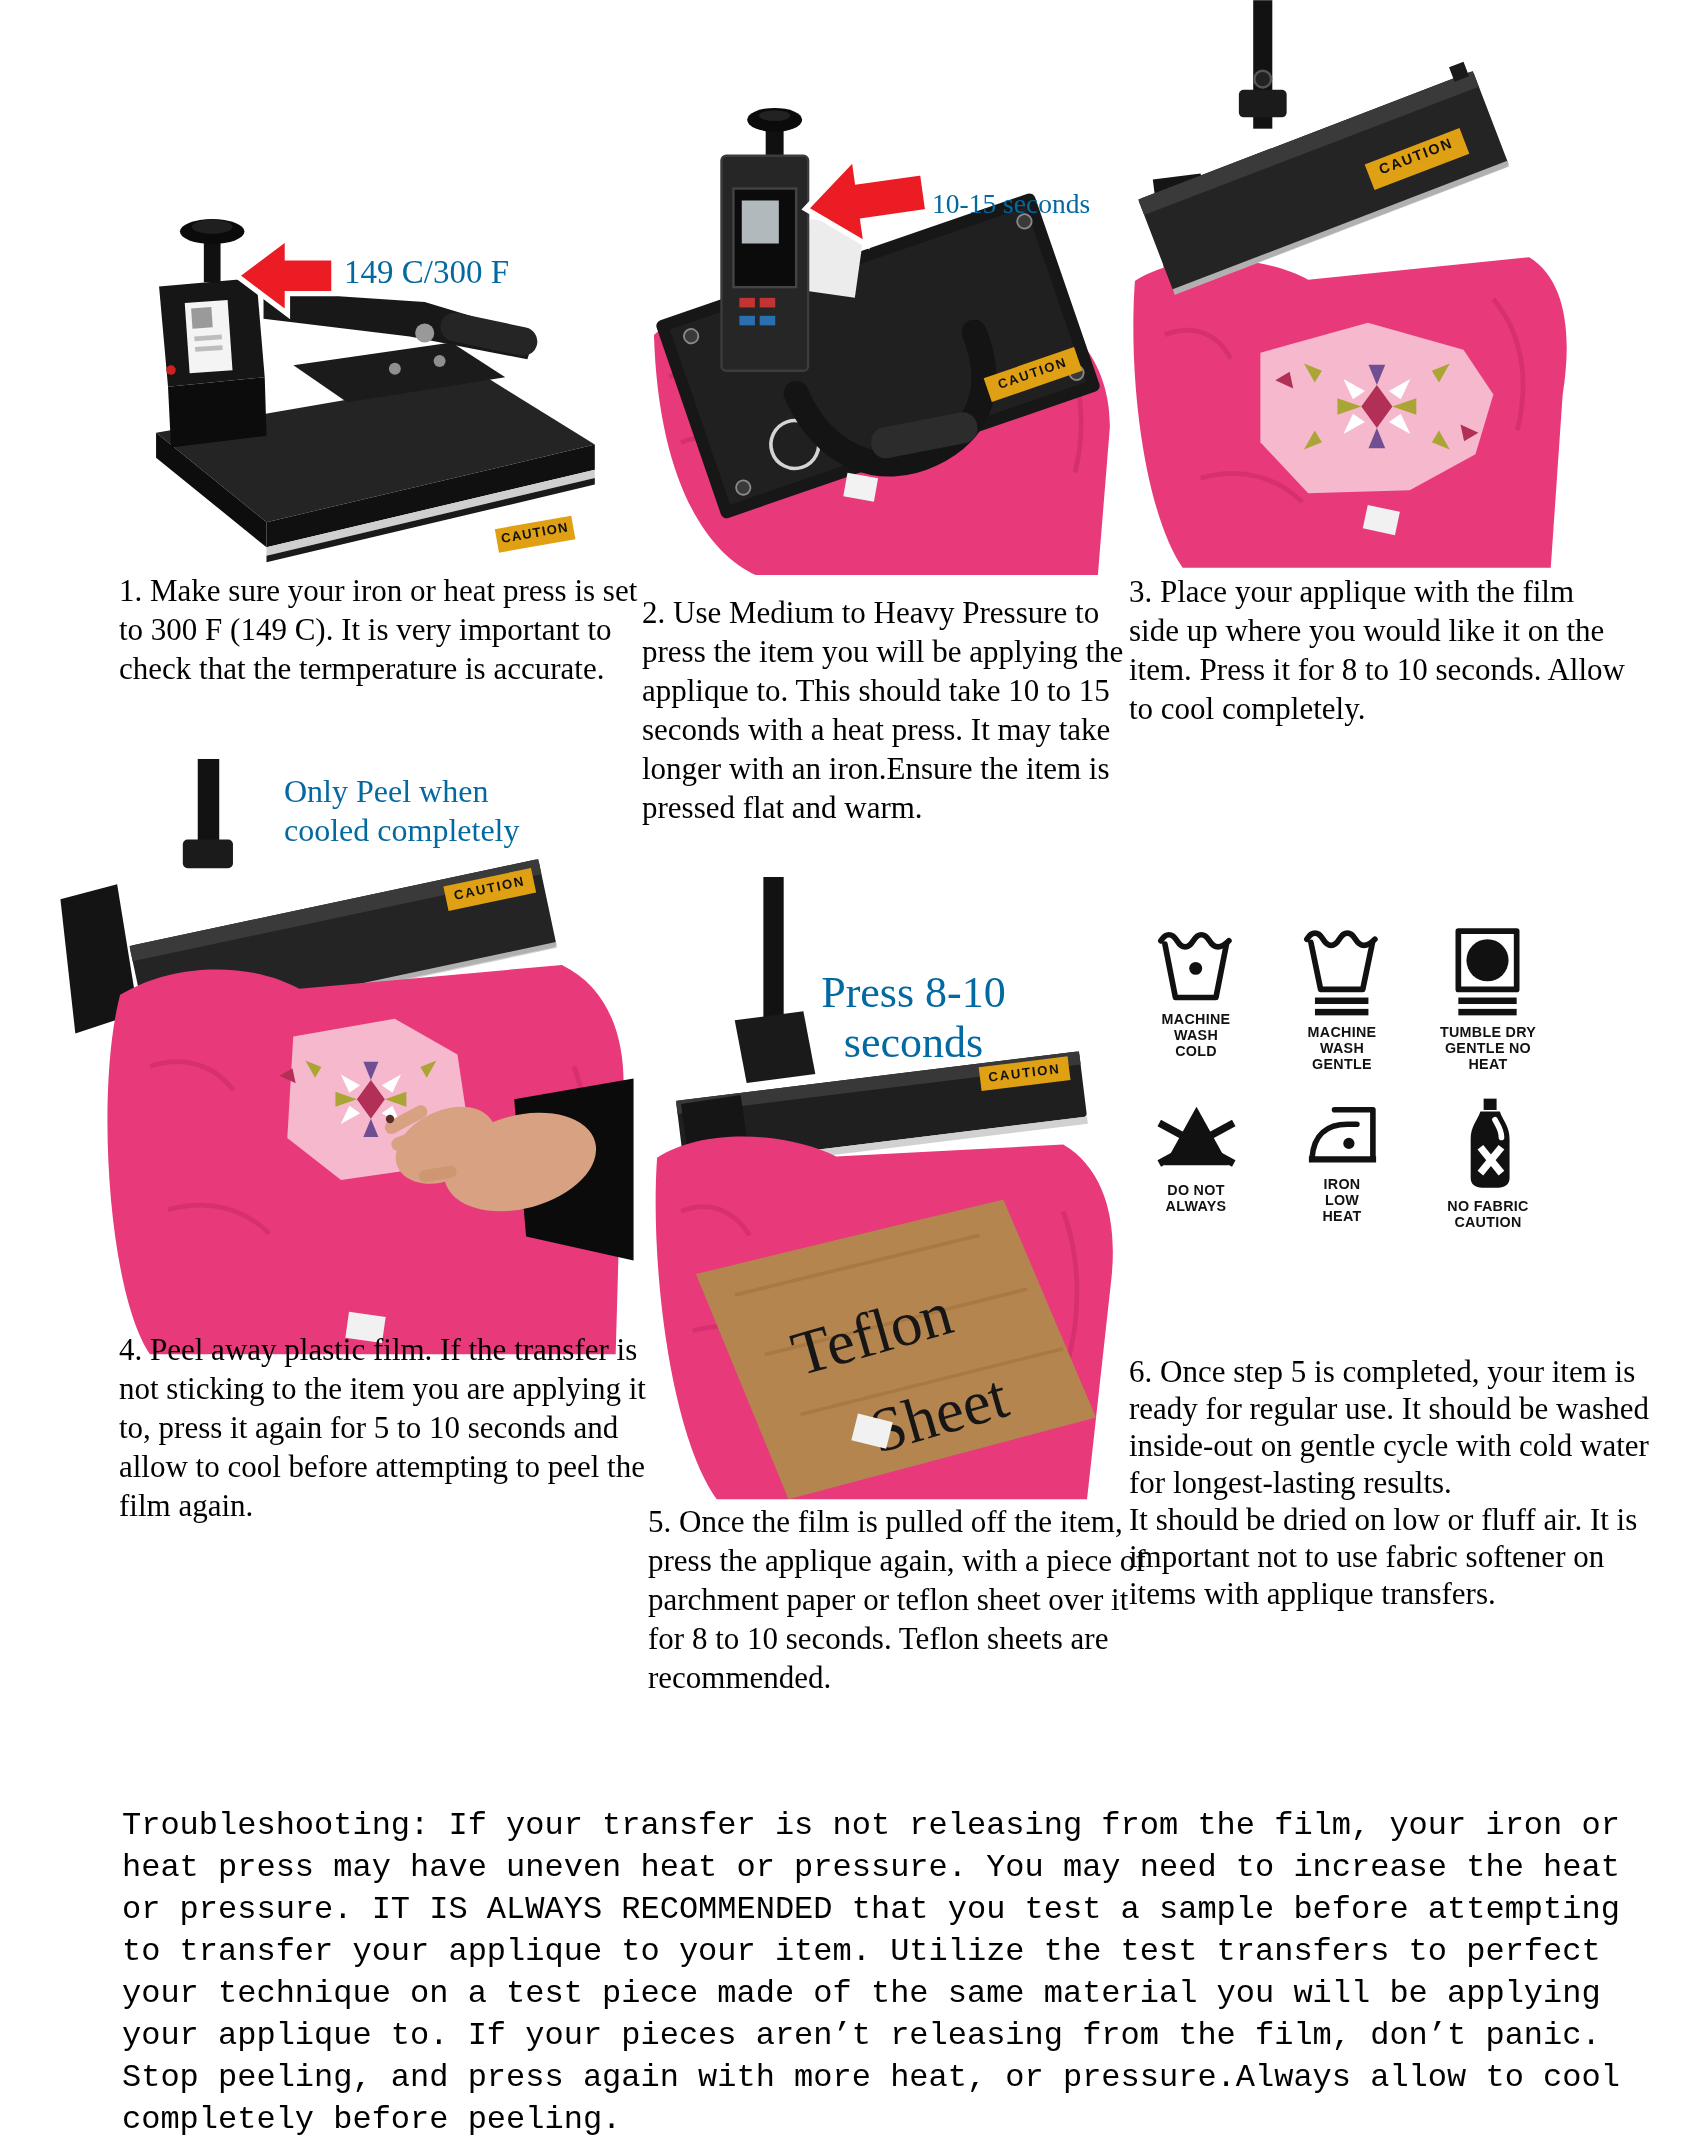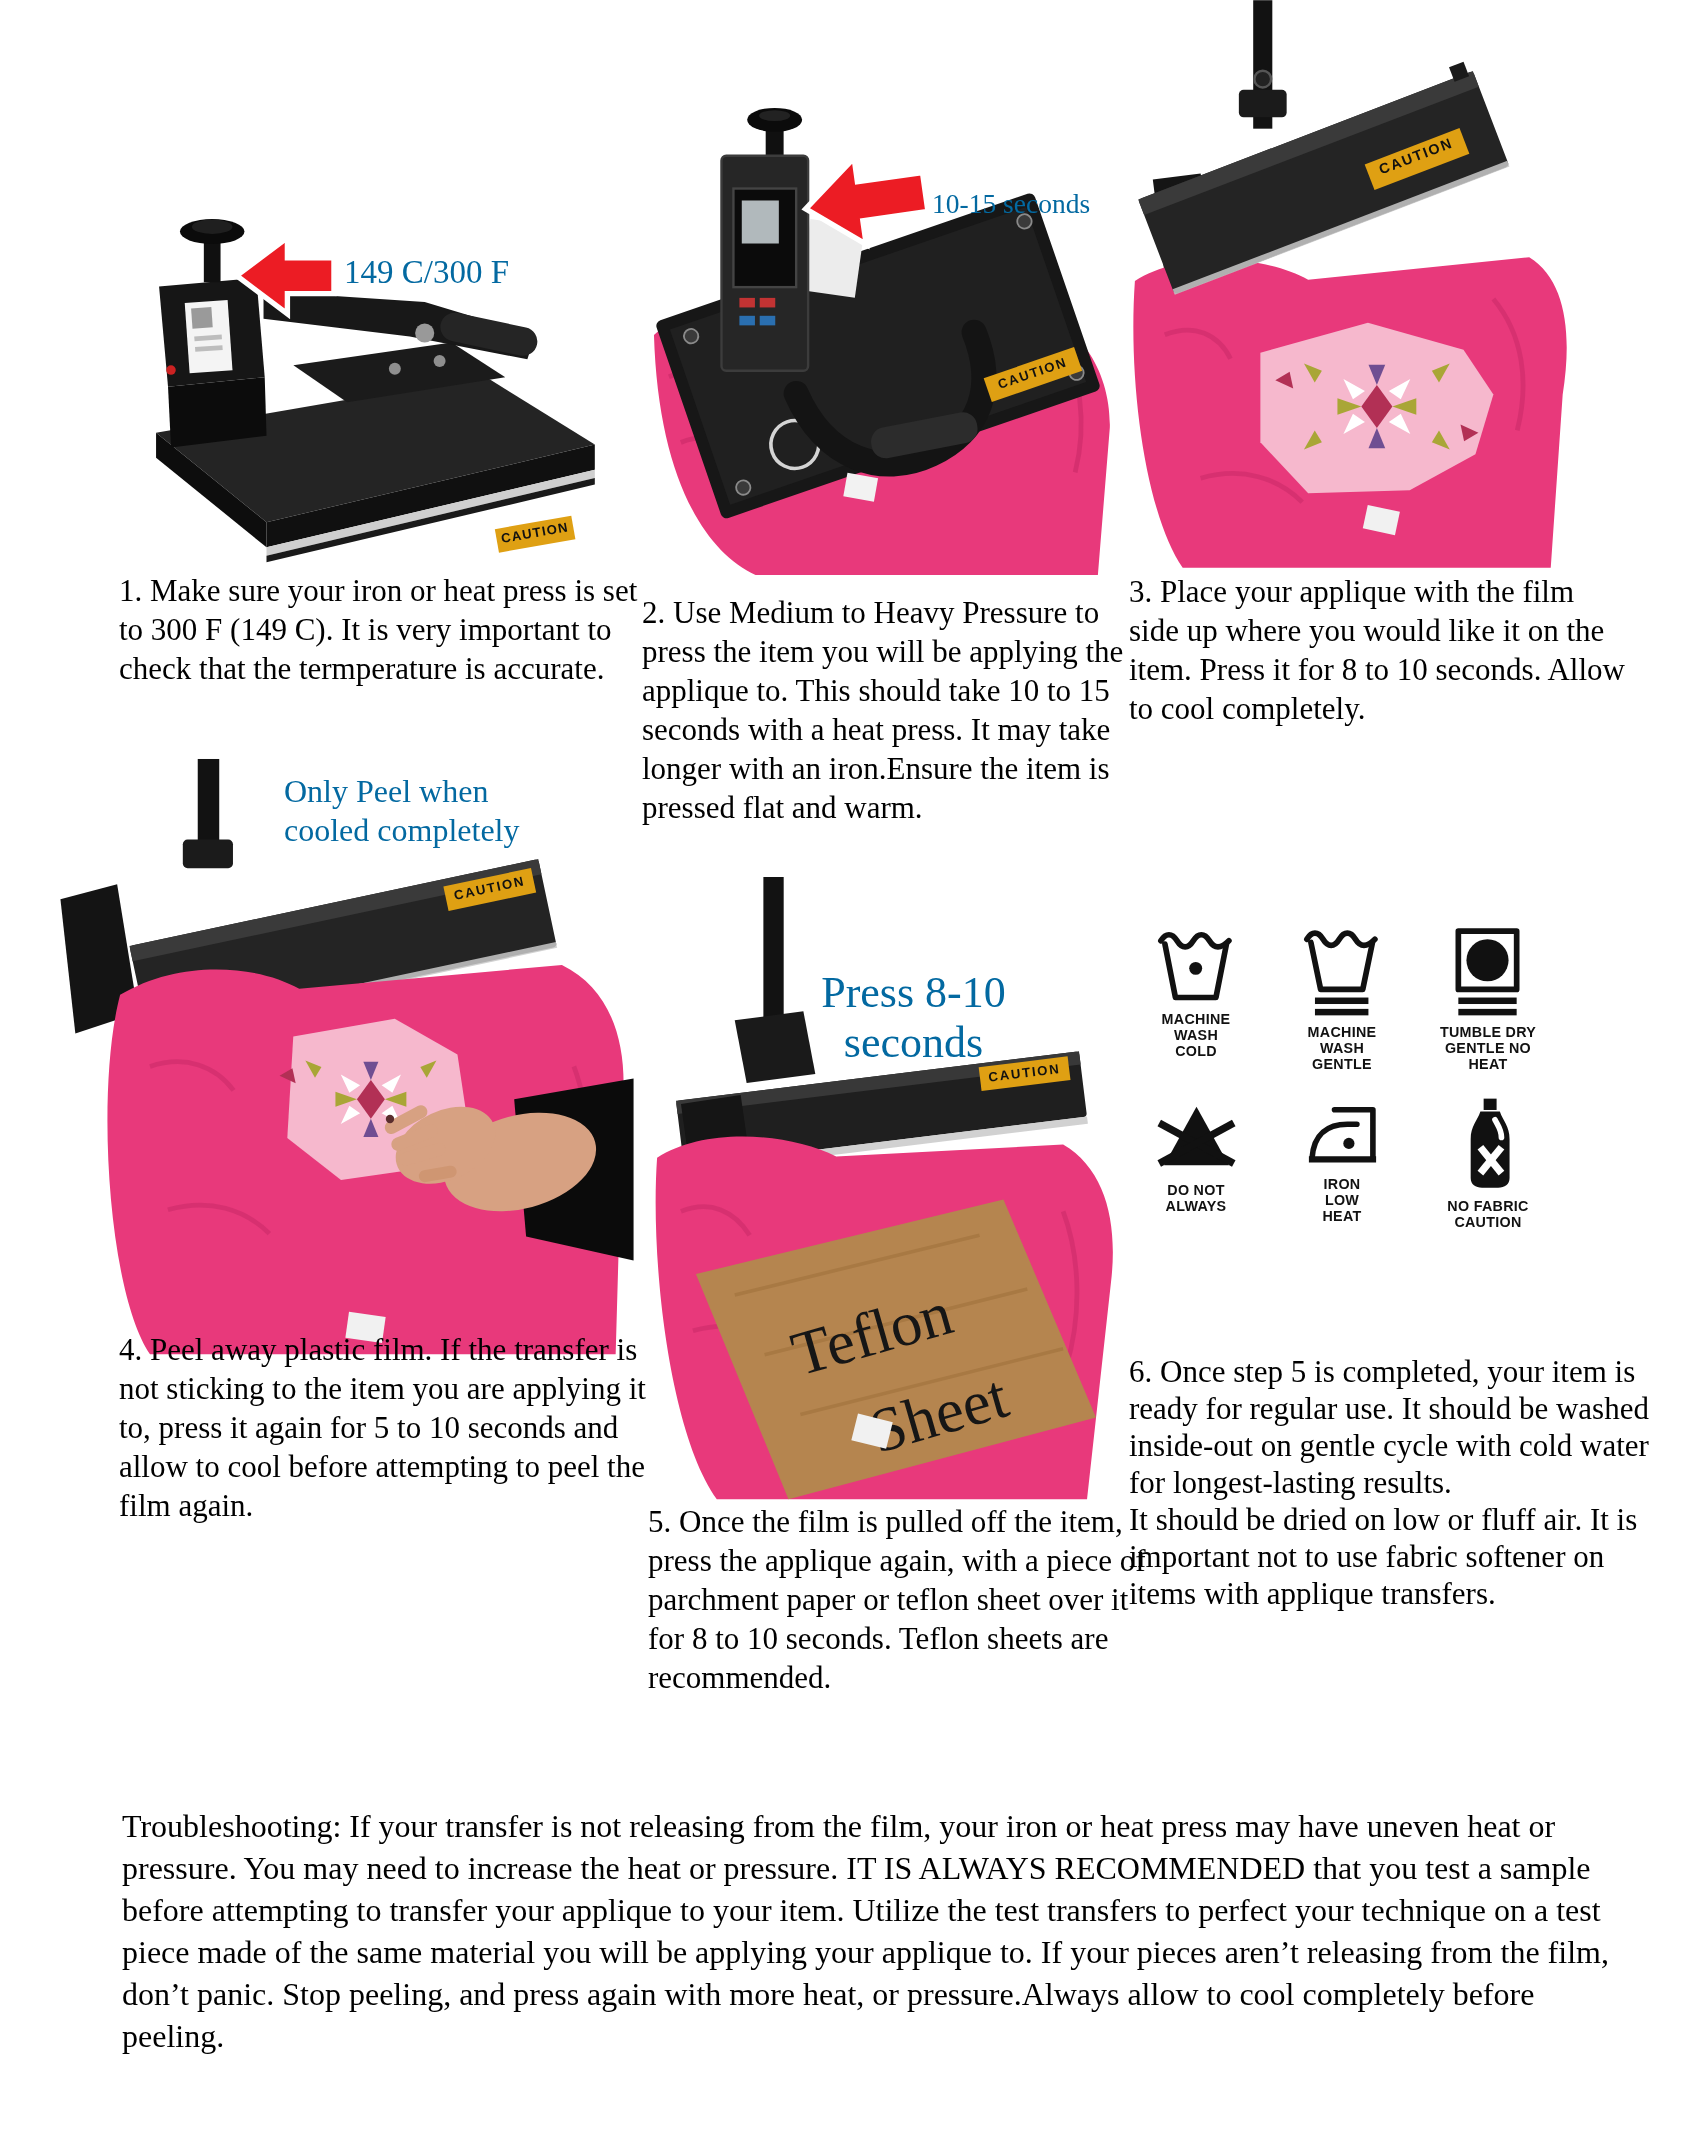--- a/index.html
+++ b/index.html
@@ -1,20 +1,20 @@
 <!DOCTYPE html>
 <html style="font-size:9.6px"><head>
 <meta charset="utf-8">
 <style>
   html,body{margin:0;padding:0;background:#fff;}
   .page{position:relative;width:1703px;height:2151px;background:#ffffff;overflow:hidden;}
   .abs{position:absolute;}
   .step{position:absolute;font-family:"Liberation Serif",serif;font-size:31px;line-height:39px;color:#000;white-space:pre-line;}
   .annot{position:absolute;font-family:"Liberation Serif",serif;color:#0369a1;white-space:pre-line;z-index:6;}
-  .trouble{position:absolute;font-family:Liberation Serif, serif;font-size:32px;line-height:42px;color:#000;}
+  .trouble{position:absolute;font-family:Liberation Mono, monospace;font-size:32px;line-height:42px;color:#000;}
   figure{margin:0;}
   .care-grid{position:absolute;display:grid;grid-template-columns:146px 146px 146px;grid-template-rows:174px 174px;justify-items:center;align-items:start;}
   .care-cell{display:flex;flex-direction:column;align-items:center;}
   .care-label{font-family:"Liberation Sans",sans-serif;font-weight:bold;font-size:14.3px;line-height:16px;text-align:center;white-space:pre-line;letter-spacing:0.3px;color:#111;margin-top:7.2px;}
   .cicon{stroke:#111;stroke-width:7;fill:none;stroke-linecap:round;stroke-linejoin:round;}
   text.caution{font-family:"Liberation Sans",sans-serif;font-weight:bold;fill:#111;}
   text.sheet{font-family:"Liberation Serif",serif;fill:#161616;}
 </style>
 </head>
 <body>

